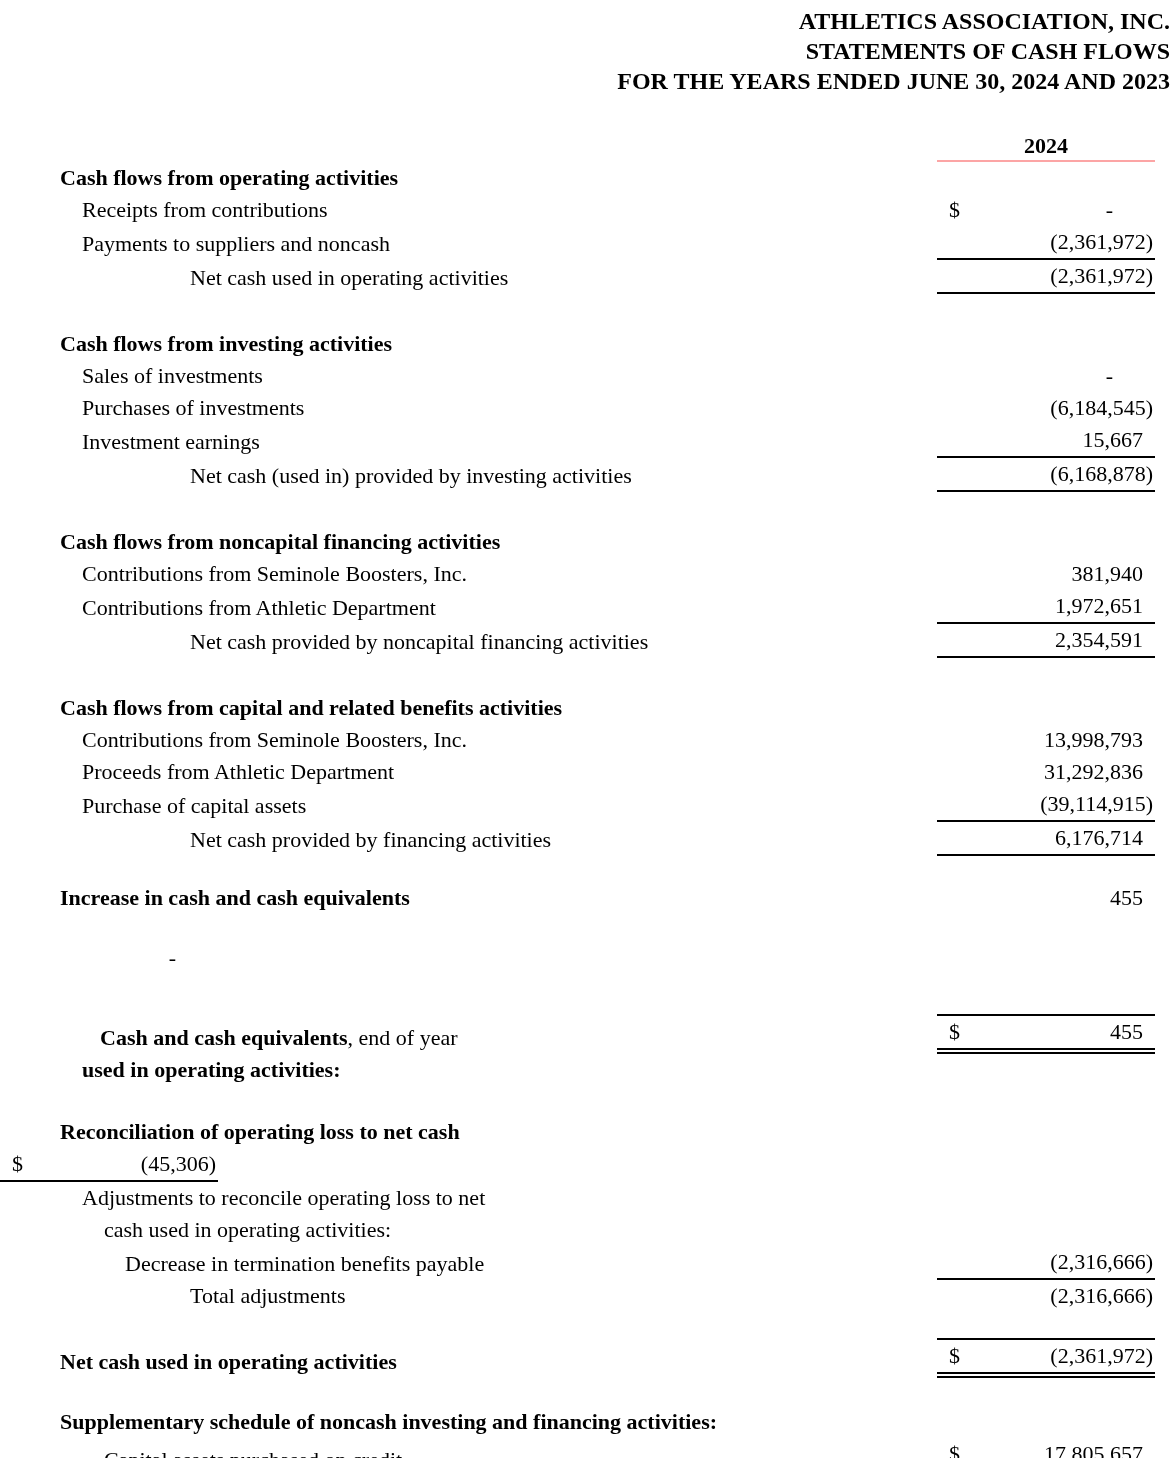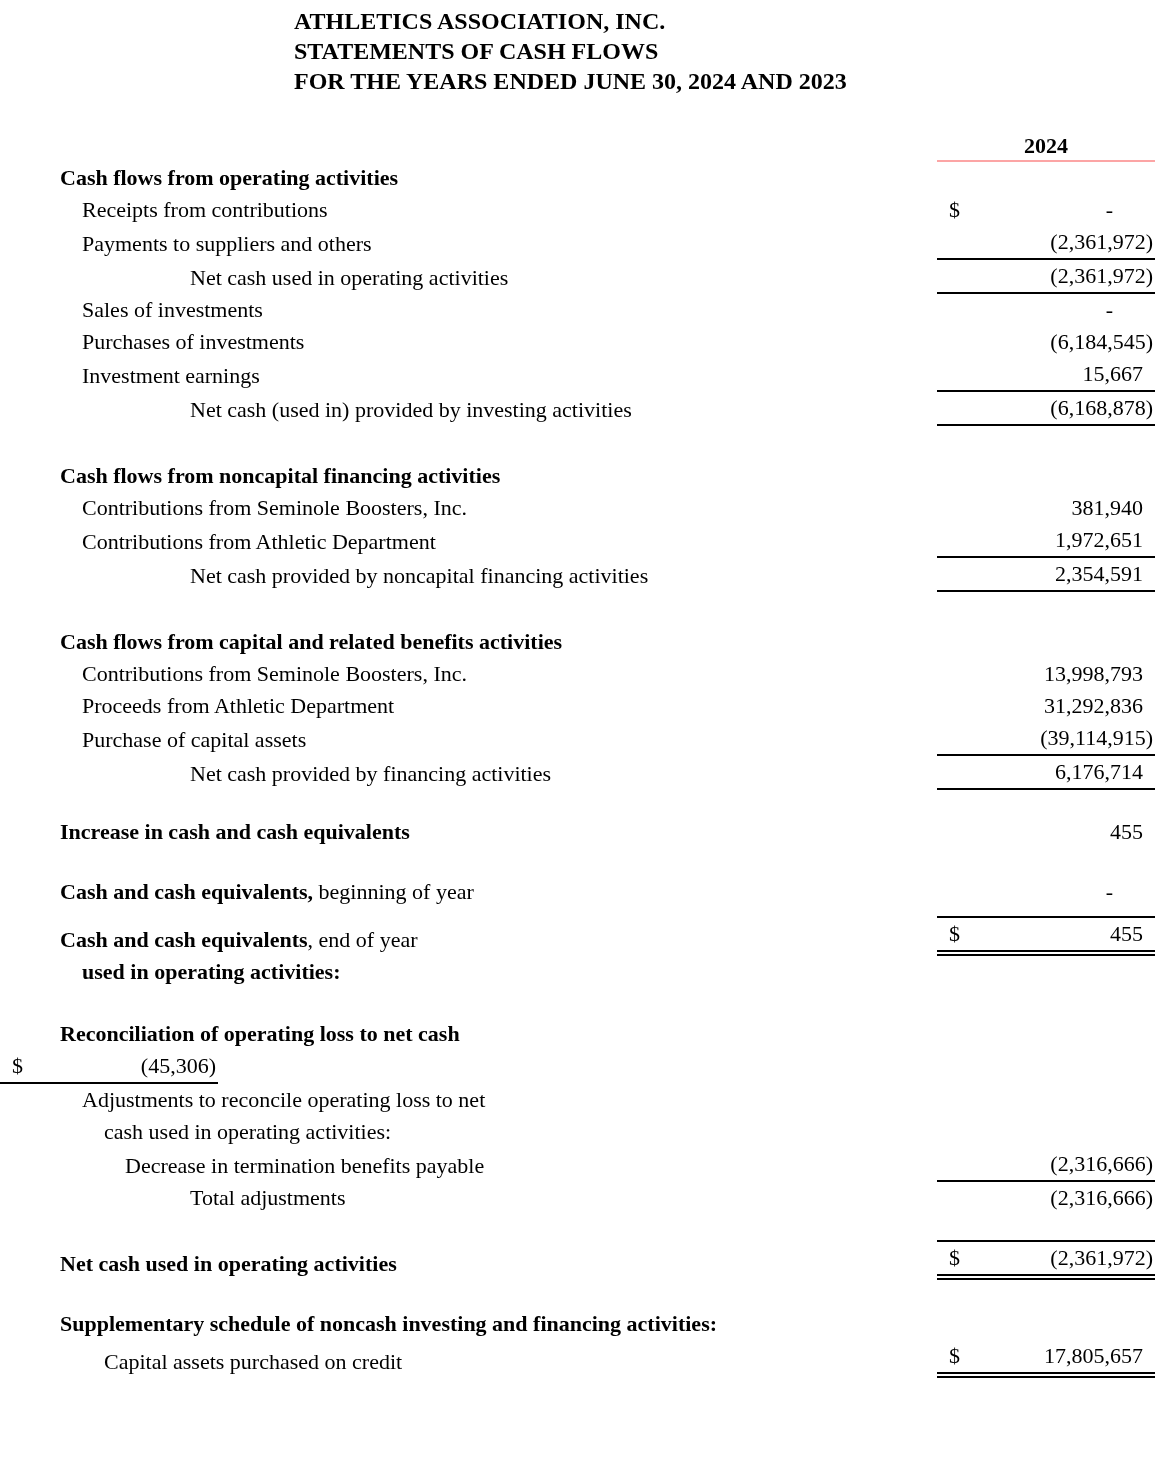--- a/index.html
+++ b/index.html
@@ -9,21 +9,21 @@
     font-family: "Liberation Serif", serif;
     font-size: 22px; color: #000;
     overflow: hidden;
   }
   .page { position: relative; width: 1170px; height: 1458px; background: #fff; }
 
   
   .doc-header {
     width: 876px; margin-left: 294px;
     padding-top: 6px;
-    text-align: left;
+    text-align: right;
     font-weight: bold;
     font-size: 24px;
     line-height: 30px;
   }
 
   
   .col-head-row { display: flex; justify-content: flex-end; margin-top: 36px; }
   .col-head {
     width: 218px; margin-right: 15px;
     text-align: center; font-weight: bold;
@@ -79,32 +79,35 @@
     <span class="lbl l0 sect">Cash flows from operating activities</span>
   </div>
   <div class="row">
     <span class="lbl ind1">Receipts from contributions</span>
     <span class="amt">
       <span class="dollar">$</span>
       <span class="num dash">-</span>
     </span>
   </div>
   <div class="row">
-    <span class="lbl ind1">Payments to suppliers and others</span>
+    <span class="lbl ind1">Payments to suppliers and noncash</span>
     <span class="amt u1">
       <span class="num neg">(2,361,972)</span>
     </span>
   </div>
   <div class="row">
     <span class="lbl ind4">Net cash used in operating activities</span>
     <span class="amt u1">
       <span class="num neg">(2,361,972)</span>
     </span>
   </div>
 
+  <div class="row mt-sect">
+    <span class="lbl l0 sect">Cash flows from investing activities</span>
+  </div>
   <div class="row">
     <span class="lbl ind1">Sales of investments</span>
     <span class="amt">
       <span class="num dash">-</span>
     </span>
   </div>
   <div class="row">
     <span class="lbl ind1">Purchases of investments</span>
     <span class="amt">
       <span class="num neg">(6,184,545)</span>
@@ -174,27 +177,26 @@
   </div>
 
   <div class="row mt-big">
     <span class="lbl l0 sect">Increase in cash and cash equivalents</span>
     <span class="amt">
       <span class="num pos">455</span>
     </span>
   </div>
 
   <div class="row" style="margin-top:28px;">
-    <span class="lbl l0"><b>Cash and cash equivalents,</b><span> beginning of year</span></span>
     <span class="amt">
       <span class="num dash">-</span>
     </span>
   </div>
 
-  <div class="row" style="margin-top:8px;">
+  <div class="row" style="margin-top:40px;padding-left:40px;">
     <span class="lbl l0"><b>Cash and cash equivalents</b><span>, end of year</span></span>
     <span class="amt ut u2">
       <span class="dollar">$</span>
       <span class="num pos">455</span>
     </span>
   </div>
 
   <div class="row">
     <span class="lbl ind1 sect">used in operating activities:</span>
   </div>

